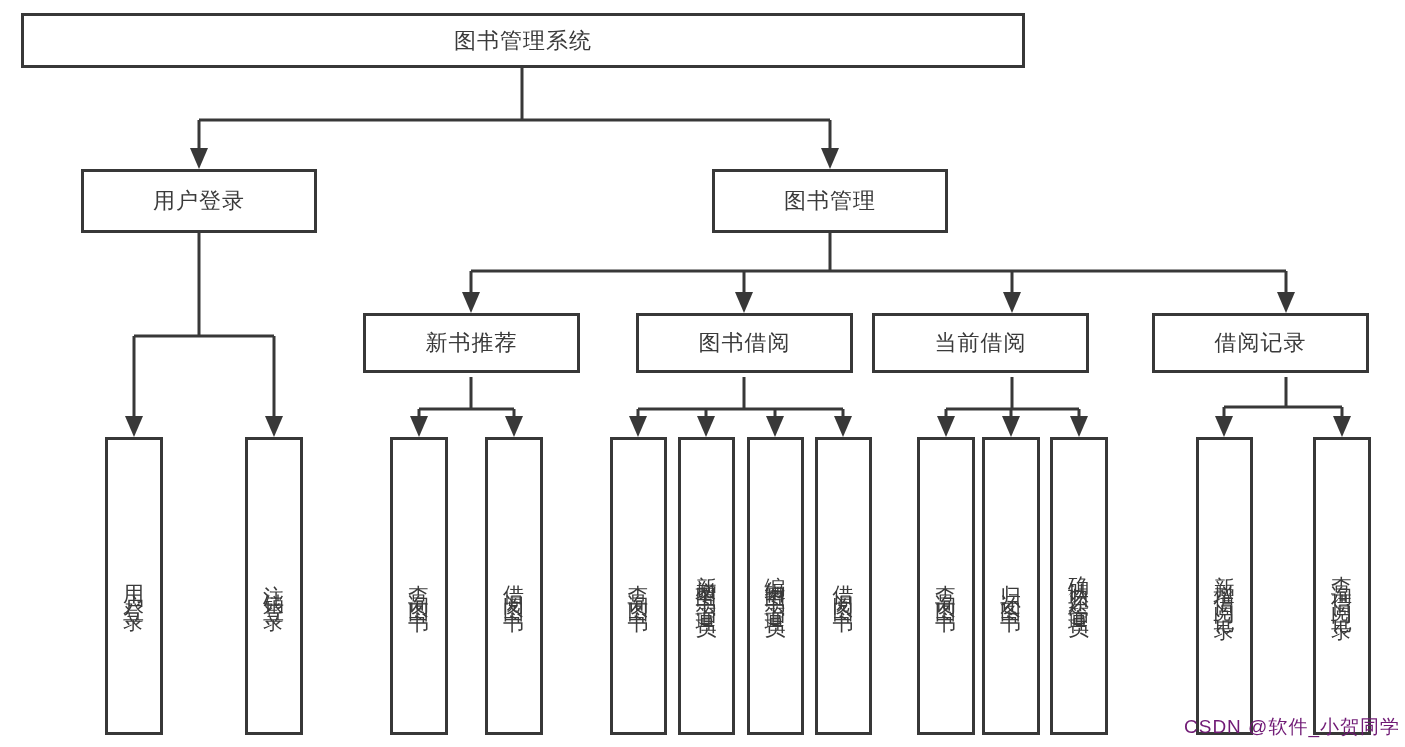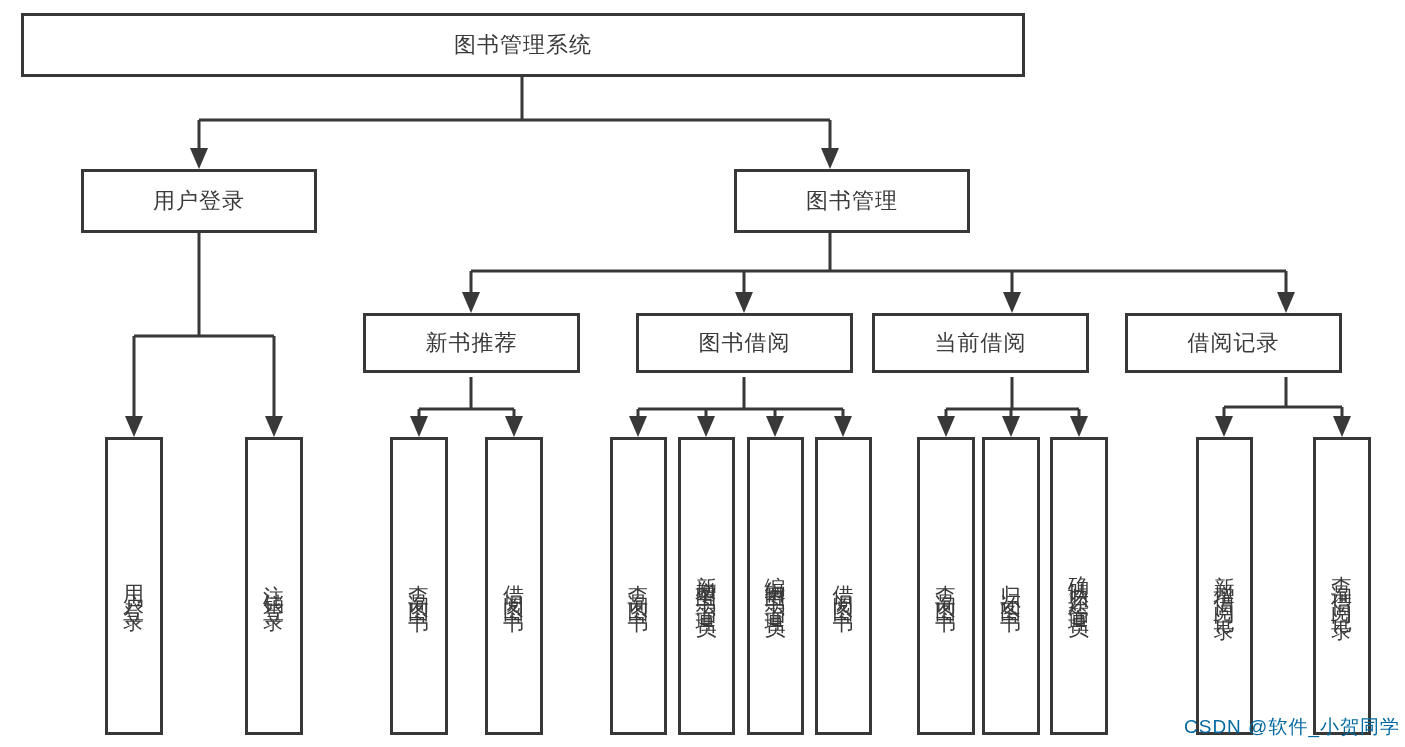--- a/index.html
+++ b/index.html
@@ -6,31 +6,31 @@
   .stage{
     position:relative;width:1405px;height:747px;background:#ffffff;
     font-family:"Liberation Sans","DejaVu Sans",sans-serif;color:#3a3a3a;overflow:hidden;
   }
   .connectors{position:absolute;left:0;top:0;}
   .box{
     position:absolute;background:#ffffff;border:3px solid #383838;box-sizing:border-box;
     display:flex;align-items:center;justify-content:center;text-align:center;z-index:2;
   }
   .h{font-size:22px;letter-spacing:1px;white-space:nowrap;}
-  .root{left:21px;top:13px;width:1004px;height:64px;}
+  .root{left:21px;top:13px;width:1004px;height:55px;}
   .l2{top:169px;width:236px;height:64px;}
   .l3{top:313px;width:217px;height:60px;}
   .leaf{top:437px;width:58px;height:298px;}
   .v{
     writing-mode:vertical-rl;text-orientation:mixed;
     font-size:21px;line-height:1;letter-spacing:9px;white-space:nowrap;
   }
   .v.long{letter-spacing:6px;}
   .watermark{
-    position:absolute;left:1184px;top:714px;font-size:19px;color:#0369a1;
+    position:absolute;left:1184px;top:714px;font-size:19px;color:#701a75;
     letter-spacing:1px;white-space:nowrap;z-index:3;
   }
 </style>
 </head>
 <body>
 
 <div class="stage">
 
   <svg class="connectors" width="1405" height="747" viewBox="0 0 1405 747">
     <g stroke="#383838" stroke-width="3" fill="none">
@@ -65,34 +65,34 @@
     </g>
   </svg>
 
   <div class="box root">
     <span class="h">图书管理系统</span>
   </div>
 
   <div class="box l2" style="left:81px;">
     <span class="h">用户登录</span>
   </div>
-  <div class="box l2" style="left:712px;margin-left:22px;">
+  <div class="box l2" style="left:712px;">
     <span class="h">图书管理</span>
   </div>
 
   <div class="box l3" style="left:363px;">
     <span class="h">新书推荐</span>
   </div>
   <div class="box l3" style="left:636px;">
     <span class="h">图书借阅</span>
   </div>
   <div class="box l3" style="left:872px;">
     <span class="h">当前借阅</span>
   </div>
-  <div class="box l3" style="left:1125px;">
+  <div class="box l3" style="left:1152px;">
     <span class="h">借阅记录</span>
   </div>
 
   <div class="box leaf" style="left:105px;">
     <span class="v">用户登录</span>
   </div>
   <div class="box leaf" style="left:245px;">
     <span class="v">注销登录</span>
   </div>
 

